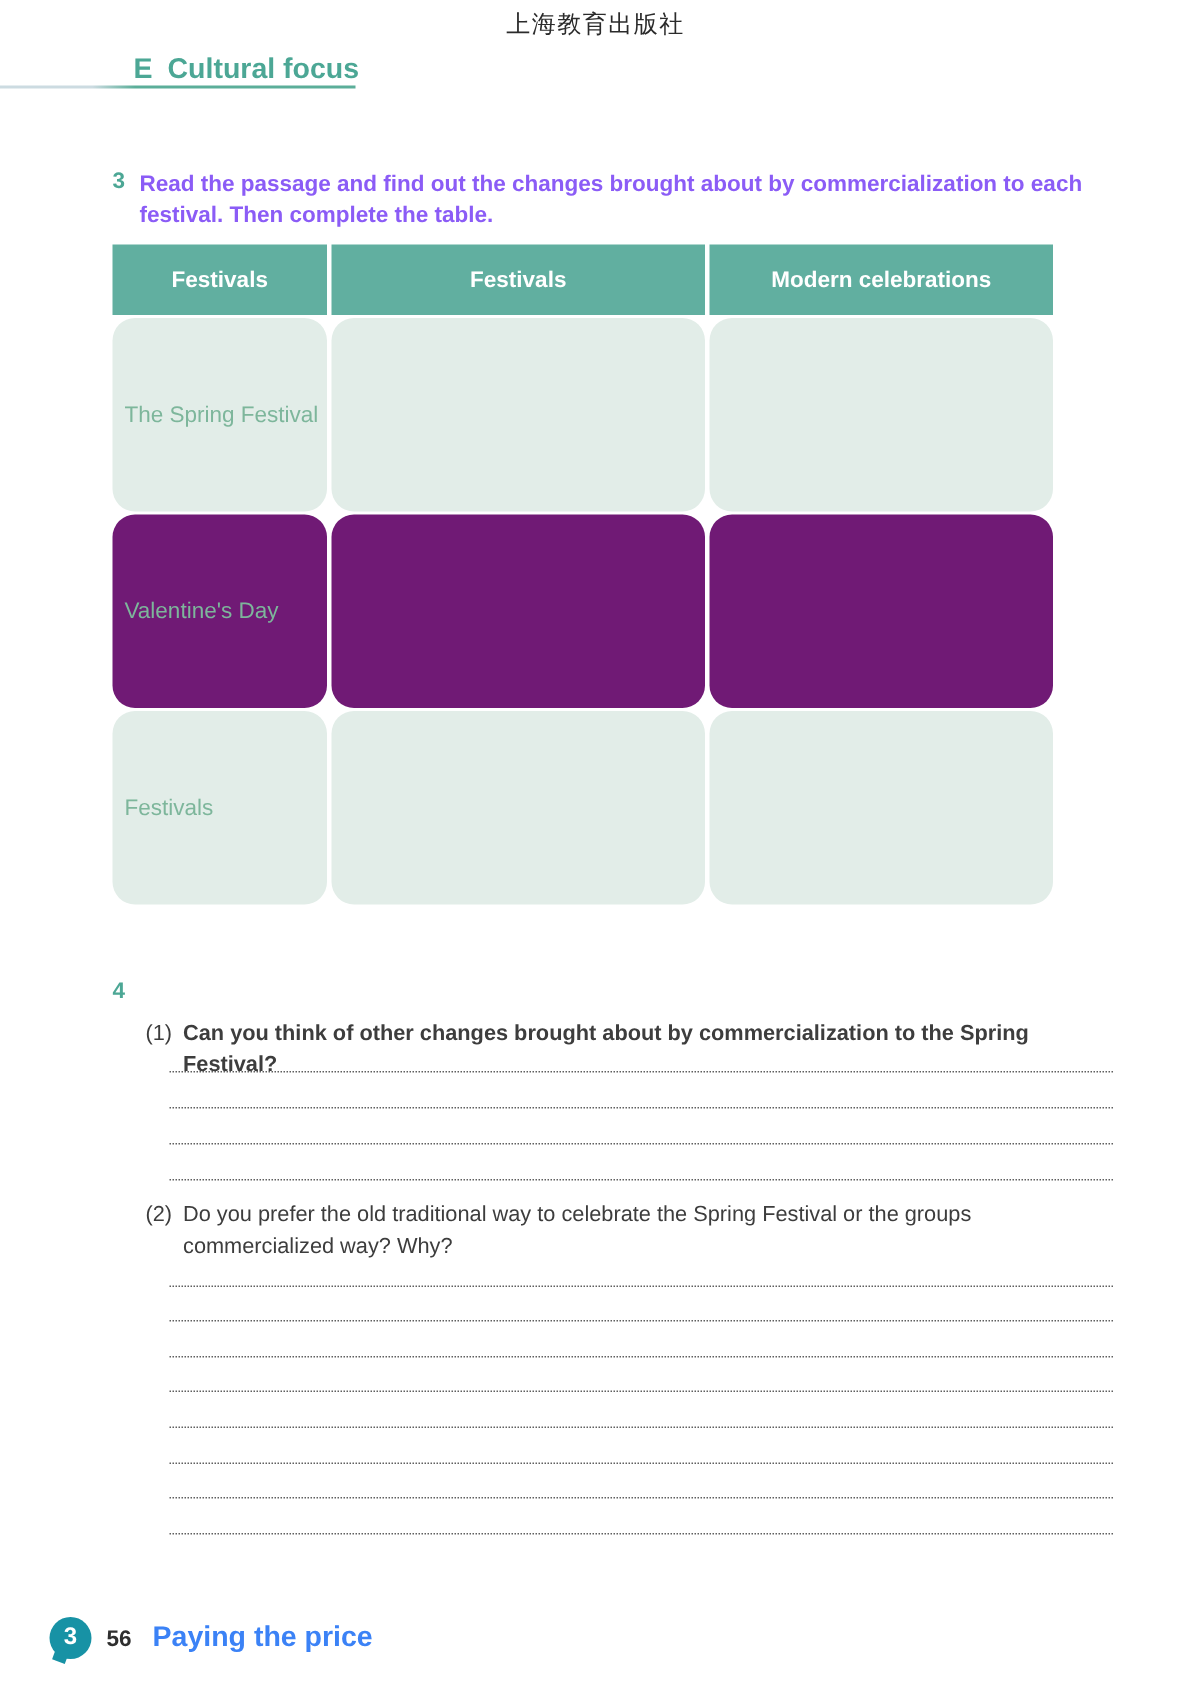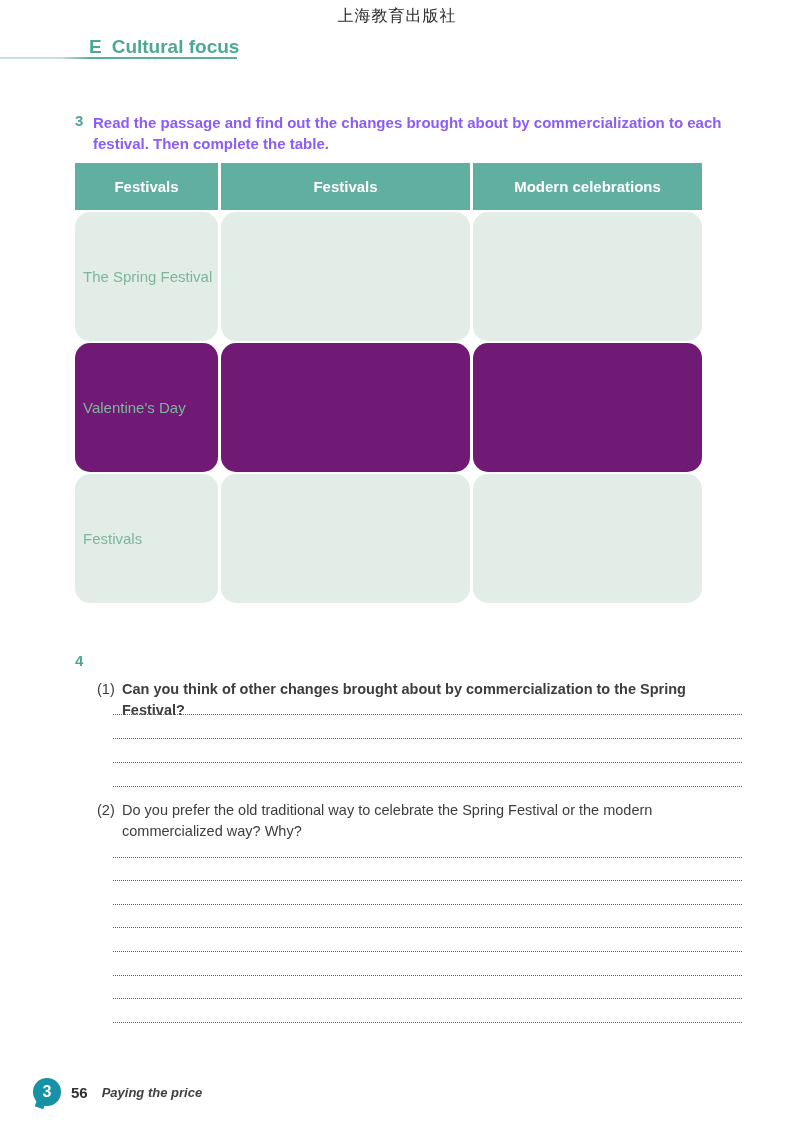--- a/index.html
+++ b/index.html
@@ -132,24 +132,23 @@
     transform: rotate(20deg);
   }
   .page-number {
     margin-left: 10px;
     font-size: 15px;
     font-weight: bold;
     color: #2f2f2f;
   }
   .unit-title {
     margin-left: 14px;
-    font-size: 13px;
-    font-weight: bold;
-    color: #404040;
-    font-style: italic;
+    font-size: 19px;
+    font-weight: bold;
+    color: #3b82f6;
   }
 </style>
 </head>
 <body>
 
 <div class="page">
 
   <div class="publisher">上海教育出版社</div>
 
   <div class="heading-rule"></div>
@@ -190,21 +189,21 @@
   </div>
   <div class="answer-lines" id="answer-lines-1">
       <div class="dotted-line"></div>
       <div class="dotted-line"></div>
       <div class="dotted-line"></div>
       <div class="dotted-line"></div>
     </div>
 
   <div class="question" id="question2">
     <span class="q-label">(2)</span>
-    <span class="q-text">Do you prefer the old traditional way to celebrate the Spring Festival or the modern commercialized way? Why?</span>
+    <span class="q-text">Do you prefer the old traditional way to celebrate the Spring Festival or the groups commercialized way? Why?</span>
   </div>
   <div class="answer-lines" id="answer-lines-2">
       <div class="dotted-line"></div>
       <div class="dotted-line"></div>
       <div class="dotted-line"></div>
       <div class="dotted-line"></div>
       <div class="dotted-line"></div>
       <div class="dotted-line"></div>
       <div class="dotted-line"></div>
       <div class="dotted-line"></div>

